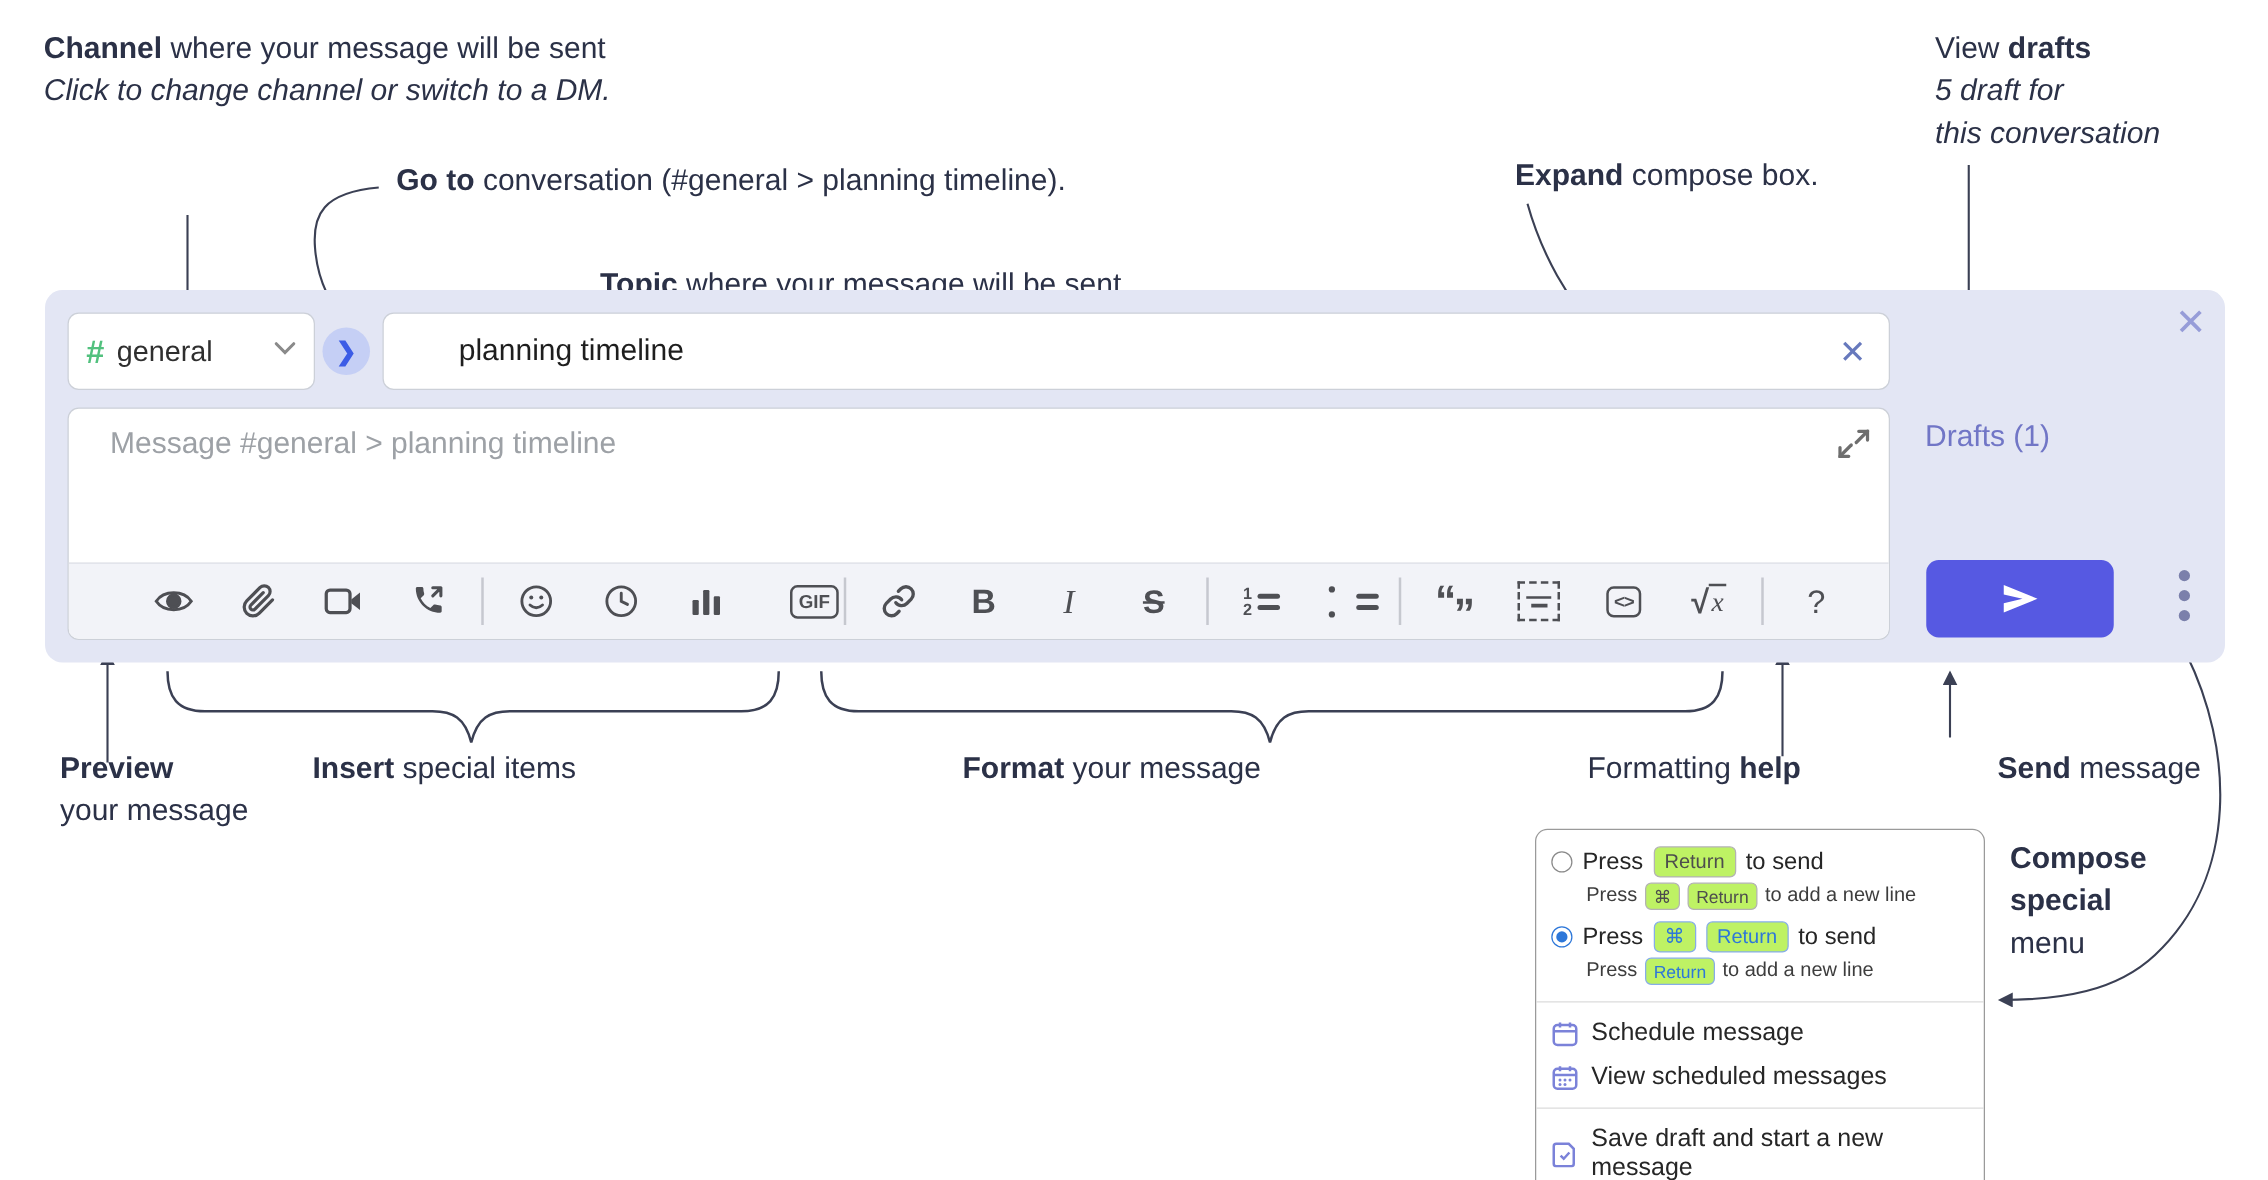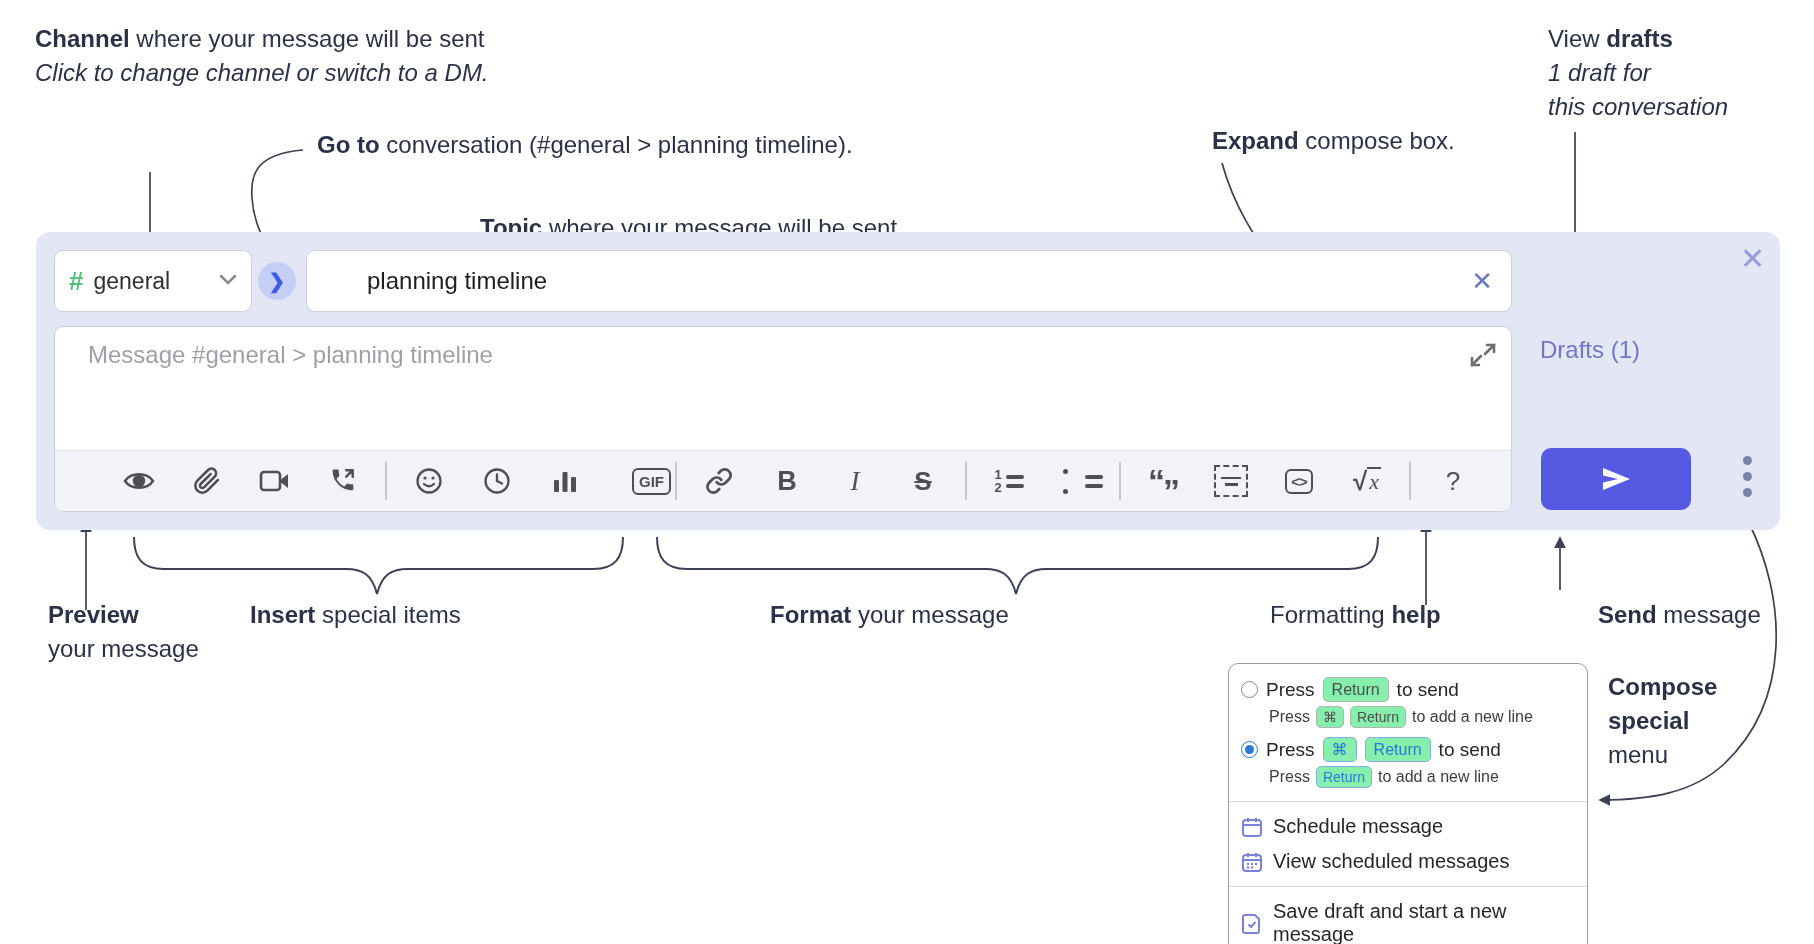--- a/index.html
+++ b/index.html
@@ -59,21 +59,21 @@
   .dots{left:1733px;top:456px;width:28px;display:flex;flex-direction:column;align-items:center;gap:7px;cursor:pointer;}
   .dots b{width:9px;height:9px;border-radius:50%;background:#7b80ab;}
   
   .popup{left:1228px;top:663px;width:360px;background:#ffffff;border:1.5px solid #9a9a9a;border-radius:10px;
      box-sizing:border-box;padding:10px 0;font-size:19px;color:#262626;}
   .prow{display:flex;align-items:center;gap:8px;padding:3px 12px;cursor:pointer;}
   .psub{display:flex;align-items:center;gap:6px;padding:1px 12px 6px 40px;font-size:16px;color:#3d3d3d;}
   .radio{width:17px;height:17px;border-radius:50%;border:1.5px solid #8a8a8a;box-sizing:border-box;flex:none;}
   .radio.sel{border-color:#2d77d9;position:relative;}
   .radio.sel:after{content:"";position:absolute;left:2.5px;top:2.5px;width:9px;height:9px;border-radius:50%;background:#2d77d9;}
-  .key{border:1px solid #b3b3b3;border-radius:5px;background:#86efac;color:#4d4d4d;padding:0 8px;font-size:16px;line-height:23px;}
+  .key{border:1px solid #b3b3b3;border-radius:5px;background:#bef264;color:#4d4d4d;padding:0 8px;font-size:16px;line-height:23px;}
   .psub .key{font-size:14px;line-height:20px;padding:0 6px;}
   .key.blue{border-color:#86ade8;color:#2d77d9;}
   .pdiv{height:1px;background:#dcdcdc;margin:7px 0;}
   .pitem{display:flex;align-items:center;gap:10px;padding:6px 12px;font-size:20px;cursor:pointer;}
   .pitem svg{flex:none;}
 </style>
 </head>
 <body>
 
 <div class="abs ann" style="left:35px;top:22px;">
@@ -88,21 +88,21 @@
 <div class="abs ann" style="left:480px;top:211px;">
   <b>Topic</b><span> where your message will be sent</span>
 </div>
 
 <div class="abs ann" style="left:1212px;top:124px;">
   <b>Expand</b><span> compose box.</span>
 </div>
 
 <div class="abs ann" style="left:1548px;top:22px;">
   <div><span>View </span><b>drafts</b></div>
-  <div class="it">1 draft for</div>
+  <div class="it">5 draft for</div>
   <div class="it">this conversation</div>
 </div>
 
 <div class="abs ann" style="left:48px;top:598px;">
   <div><b>Preview</b></div>
   <div>your message</div>
 </div>
 
 <div class="abs ann" style="left:250px;top:598px;">
   <b>Insert</b><span> special items</span>

